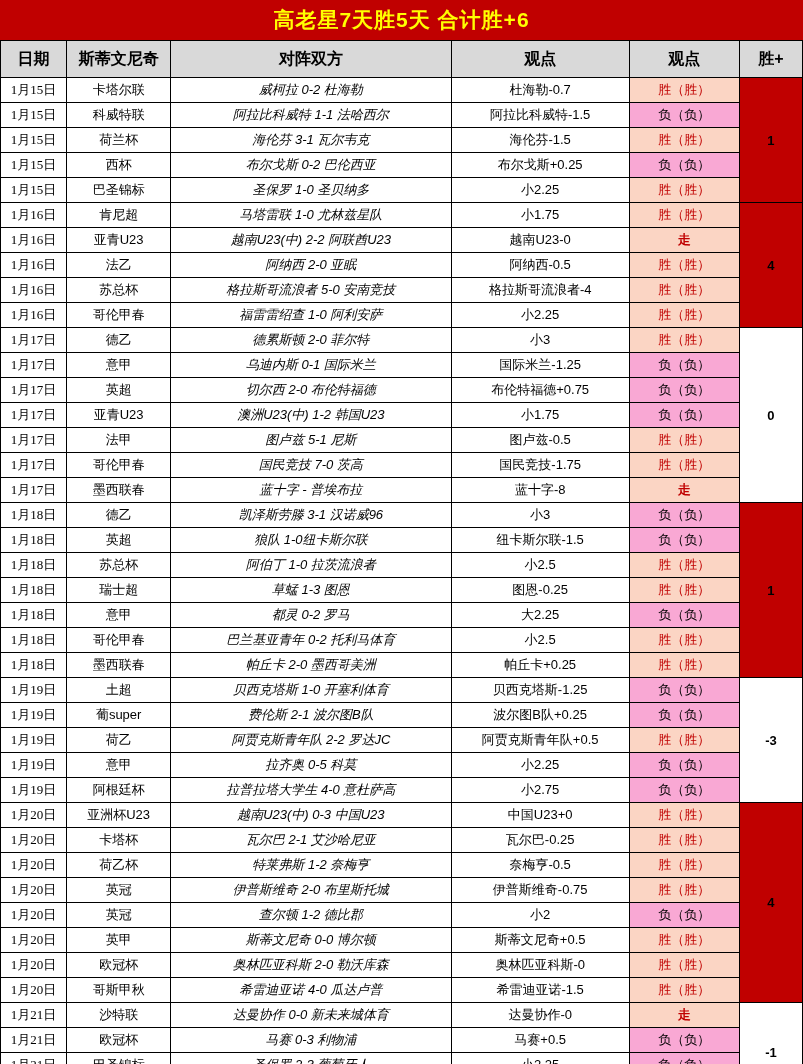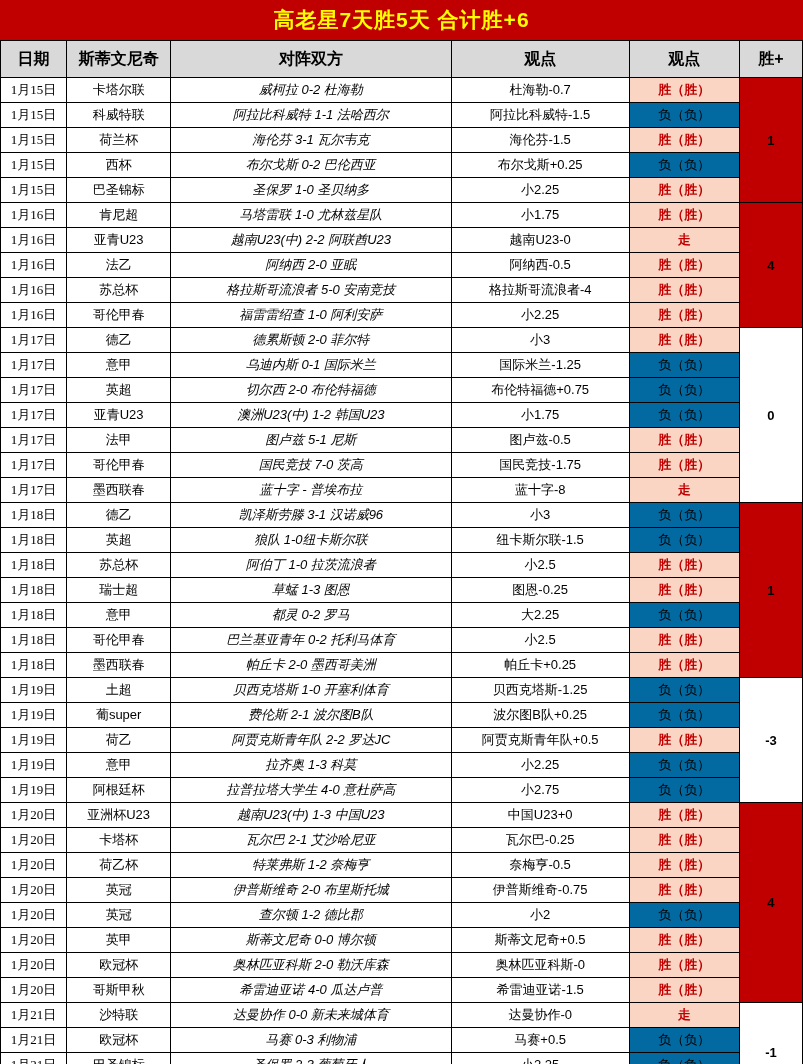--- a/index.html
+++ b/index.html
@@ -60,25 +60,25 @@
   td.league { font-size: 13px; }
   td.match { font-size: 13px; font-style: italic; }
   td.view { font-size: 13px; }
 
   td.res {
     font-size: 13px;
   }
   td.res.win {
     background: #fbd5c4;
     color: #c00000;
-    font-weight: bold;
+    font-weight: normal;
     margin-left: 24px;
   }
   td.res.lose {
-    background: #0369a1;
+    background: #f9a8d4;
     color: #000;
   }
   td.res.push {
     background: #fbd5c4;
     color: #c00000;
     font-weight: bold;
   }
   td.sum {
     background: #c00000;
     color: #ffffff;
@@ -309,35 +309,35 @@
         <tr>
           <td class="date">1月19日</td>
           <td class="league">荷乙</td>
           <td class="match">阿贾克斯青年队  2-2  罗达JC</td>
           <td class="view">阿贾克斯青年队+0.5</td>
           <td class="res win">胜（胜）</td>
         </tr>
         <tr>
           <td class="date">1月19日</td>
           <td class="league">意甲</td>
-          <td class="match">拉齐奥  1-3  科莫</td>
+          <td class="match">拉齐奥  0-5  科莫</td>
           <td class="view">小2.25</td>
           <td class="res lose">负（负）</td>
         </tr>
         <tr>
           <td class="date">1月19日</td>
           <td class="league">阿根廷杯</td>
           <td class="match">拉普拉塔大学生  4-0  意杜萨高</td>
           <td class="view">小2.75</td>
           <td class="res lose">负（负）</td>
         </tr>
         <tr>
           <td class="date">1月20日</td>
           <td class="league">亚洲杯U23</td>
-          <td class="match">越南U23(中)  1-3  中国U23</td>
+          <td class="match">越南U23(中)  0-3  中国U23</td>
           <td class="view">中国U23+0</td>
           <td class="res win">胜（胜）</td>
           <td class="sum" rowspan="8">4</td>
         </tr>
         <tr>
           <td class="date">1月20日</td>
           <td class="league">卡塔杯</td>
           <td class="match">瓦尔巴  2-1  艾沙哈尼亚</td>
           <td class="view">瓦尔巴-0.25</td>
           <td class="res win">胜（胜）</td>

